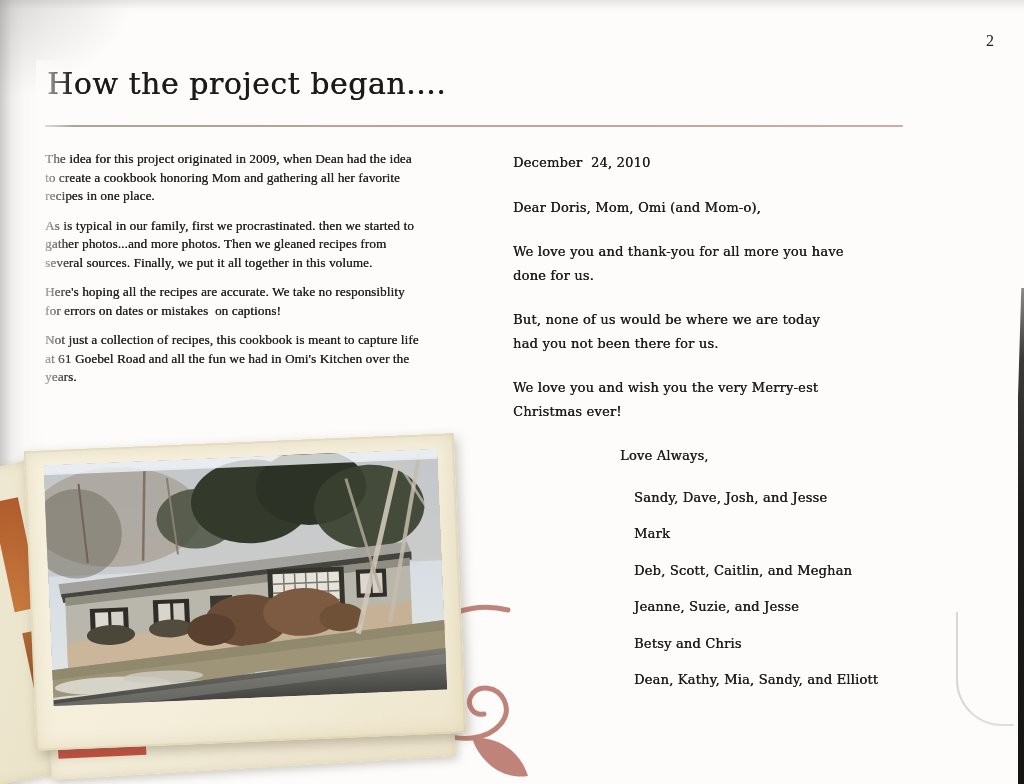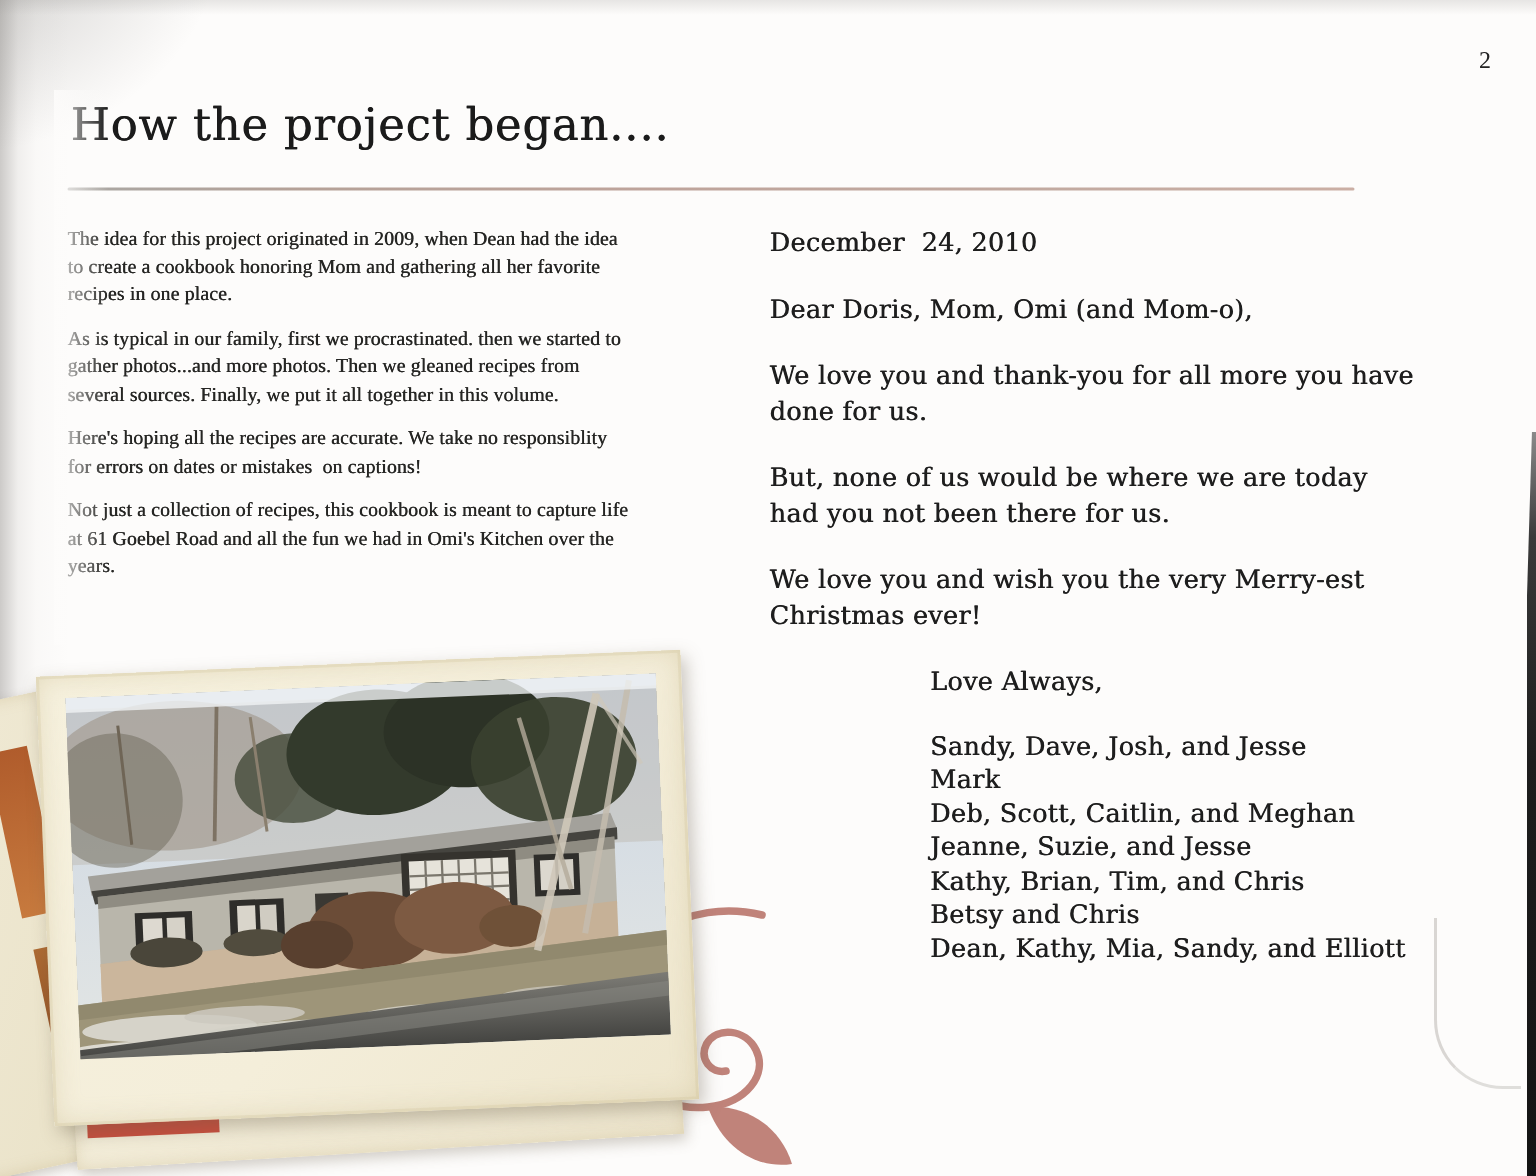--- a/index.html
+++ b/index.html
@@ -28,25 +28,25 @@
   }
   .rule{position:absolute;left:45px;top:125px;width:858px;height:2px;border-radius:1px;opacity:.85;
     background:linear-gradient(to right, var(--rule-left,#9a9894), #a89186 18%, #b3948a 45%, #b79b90 75%, var(--rule-right,#c2a195));}
 
   .intro{position:absolute;left:45px;top:150px;width:446px;color:var(--ink,#262624);
     font-size:13.2px;line-height:18.5px;letter-spacing:.1px;}
   .intro p{margin:0 0 11px;white-space:pre-wrap;text-shadow:.25px 0 0 currentColor;}
 
   .letter{position:absolute;left:513px;top:151px;width:472px;color:var(--letter-ink,#1e1e1e);
     font-family:"DejaVu Serif", serif;
-    font-size:17px;line-height:23.5px;letter-spacing:.2px;}
+    font-size:13px;line-height:23.5px;letter-spacing:.2px;}
   .letter p{margin:0 0 21px;white-space:pre-wrap;text-shadow:.35px 0 0 currentColor;}
   .l-closing{margin-left:107px !important;margin-bottom:19px !important;}
   .l-sigs{margin-left:107px;}
-  .l-sigs p{margin:0;line-height:22.5px;}
+  .l-sigs p{margin:14px;line-height:22.5px;}
 
   
   .flourish{position:absolute;left:388px;top:596px;width:175px;height:185px;z-index:1;}
   .flourish .ln{fill:none;stroke:var(--flourish,#c0837a);stroke-width:5;stroke-linecap:round;}
   .flourish .ln2{fill:none;stroke:var(--flourish,#c0837a);stroke-width:3.5;stroke-linecap:round;}
   .flourish .leaf{fill:var(--flourish,#c0837a);stroke:none;}
 
   
   .photo-under-left{position:absolute;left:-58px;top:468px;width:132px;height:312px;z-index:2;
     transform:rotate(-12deg);background:linear-gradient(120deg,#f1ebd7,#e9e1c6);
@@ -116,21 +116,20 @@
         <p>We love you and wish you the very Merry-est
 Christmas ever!</p>
       </div>
     <p class="l-closing">Love Always,</p>
     <div class="l-sigs">
 
     <p>Sandy, Dave, Josh, and Jesse</p>
         <p>Mark</p>
         <p>Deb, Scott, Caitlin, and Meghan</p>
         <p>Jeanne, Suzie, and Jesse</p>
-        <p>Kathy, Brian, Tim, and Chris</p>
         <p>Betsy and Chris</p>
         <p>Dean, Kathy, Mia, Sandy, and Elliott</p>
       </div>
   </div>
 
   <svg class="flourish" viewBox="0 0 175 185" aria-hidden="true">
     <path class="ln" d="M 120 14 C 70 2 24 32 20 76 C 16 116 46 146 84 142 C 110 139 124 120 116 104 C 109 90 90 88 83 100 C 78 110 86 120 96 118"></path>
     <path class="ln" d="M 22 86 C 14 128 2 152 -14 170"></path>
     <path class="ln2" d="M 34 120 C 26 106 28 92 38 84"></path>
     <path class="leaf" d="M 36 120 C 50 112 68 116 76 130 C 60 138 44 134 36 120 Z"></path>

